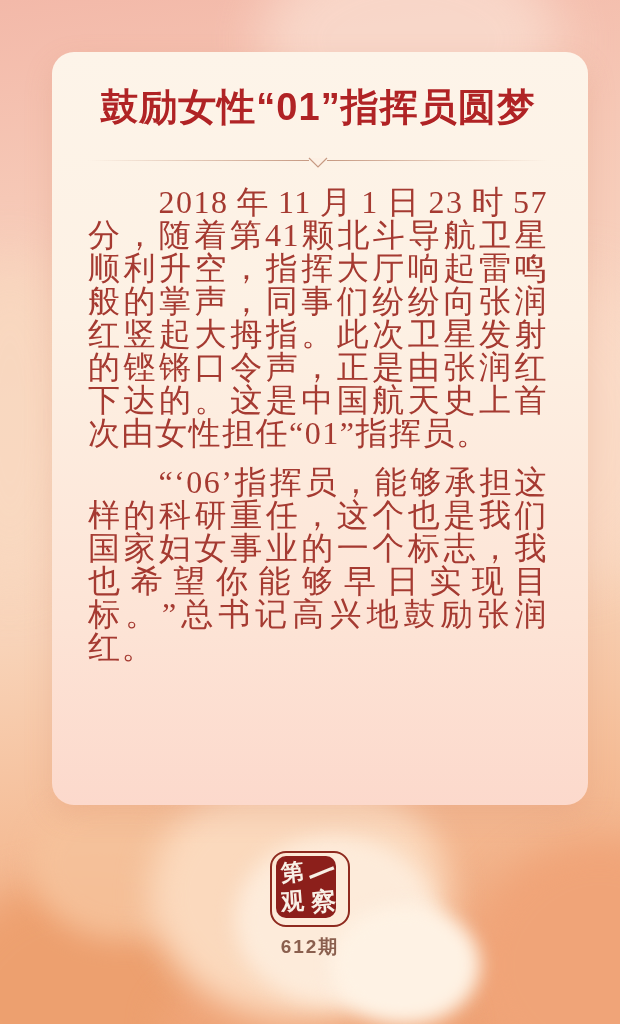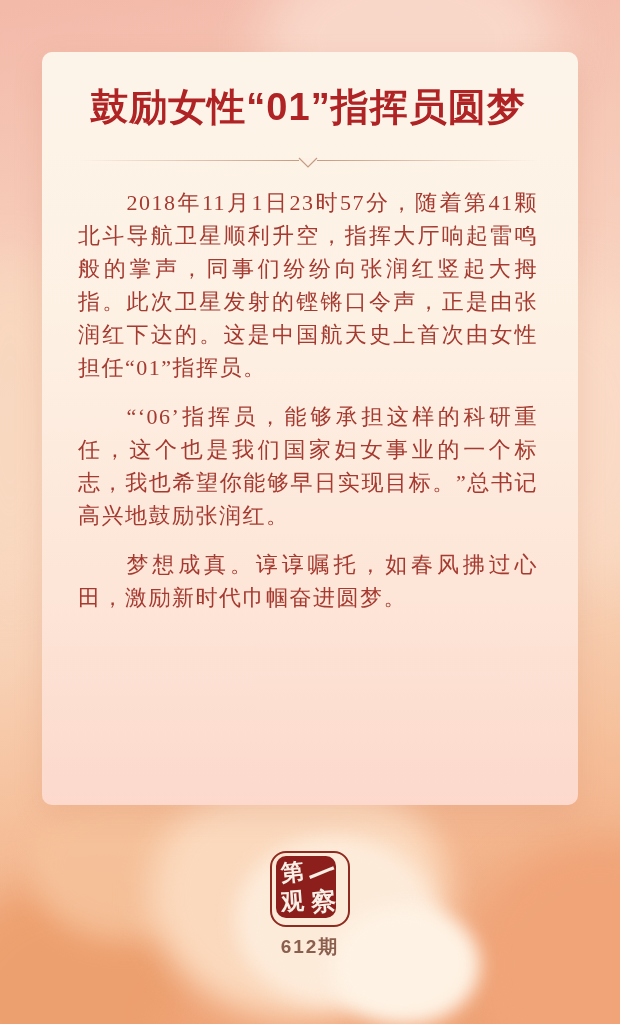--- a/index.html
+++ b/index.html
@@ -24,23 +24,23 @@
   .b4 { left: 150px; top: 770px;  width: 300px; height: 250px; background: #fbd9bd; filter: blur(16px); }
   .b5 { left: 235px; top: 835px;  width: 200px; height: 170px; background: #fdebda; filter: blur(10px); }
   .b6 { left: 330px; top: 905px;  width: 150px; height: 120px; background: #fef2e4; filter: blur(9px);  }
   .b7 { left: -60px; top: 880px;  width: 280px; height: 230px; background: #eda06f; filter: blur(20px); }
   .b8 { left: 470px; top: 840px;  width: 260px; height: 250px; background: #f0a478; filter: blur(18px); }
   .b9 { left: 160px; top: 960px;  width: 300px; height: 140px; background: #efa477; filter: blur(16px); }
   .b10{ left: 30px;  top: 790px;  width: 190px; height: 150px; background: #f6c29b; filter: blur(14px); opacity:.9; }
 
   .card {
     position: absolute;
-    left: 42px; top: 52px;
+    left: 52px; top: 52px;
     width: 536px; height: 753px;
-    border-radius: 10px;
+    border-radius: 22px;
     background: linear-gradient(180deg, #fdf4e9 0%, #fdf1e4 35%, #fde4d6 75%, #fcd9cc 100%);
     box-shadow: 0 10px 28px rgba(213, 134, 102, 0.22);
     padding: 30px 40px 0 36px;
   }
 
   .title {
     text-align: center;
     font-size: 38px;
     line-height: 50px;
     font-weight: bold;
@@ -57,21 +57,21 @@
   }
   .divider .line { flex: 1; height: 1px; }
   .divider .line.left  { background: linear-gradient(90deg, rgba(201,160,140,0), #c79a83); }
   .divider .line.right { background: linear-gradient(90deg, #c79a83, rgba(201,160,140,0)); }
   .divider .chev { width: 20px; height: 12px; margin: 0 -1px; position: relative; top: 3px; }
 
   .body-text { margin-top: 20px; }
   .body-text p {
     font-family: "Liberation Serif", "DejaVu Serif", serif;
     color: #a53a31;
-    font-size: 22px;
+    font-size: 32px;
     line-height: 33px;
     letter-spacing: 1.5px;
     text-align: justify;
     text-indent: 2.2em;
     margin-bottom: 16px;
   }
 
   .seal {
     position: absolute;
     left: 50%; top: 851px;
@@ -139,21 +139,20 @@
       <div class="line left"></div>
       <svg class="chev" viewBox="0 0 20 12">
         <polyline points="1,1 10,10 19,1" fill="#fdf0e4" stroke="#c79a83" stroke-width="1.2"></polyline>
       </svg>
       <div class="line right"></div>
     </div>
 
     <div class="body-text">
       <p>2018年11月1日23时57分，随着第41颗北斗导航卫星顺利升空，指挥大厅响起雷鸣般的掌声，同事们纷纷向张润红竖起大拇指。此次卫星发射的铿锵口令声，正是由张润红下达的。这是中国航天史上首次由女性担任“01”指挥员。</p>
       <p>“‘06’指挥员，能够承担这样的科研重任，这个也是我们国家妇女事业的一个标志，我也希望你能够早日实现目标。”总书记高兴地鼓励张润红。</p>
-      <p>梦想成真。谆谆嘱托，如春风拂过心田，激励新时代巾帼奋进圆梦。</p>
     </div>
   </div>
 
   <div class="seal">
     <div class="seal-frame"></div>
     <div class="seal-fill">
       <span class="c1">第</span>
       <span class="c2">一</span>
       <span class="c3">观</span>
       <span class="c4">察</span>

